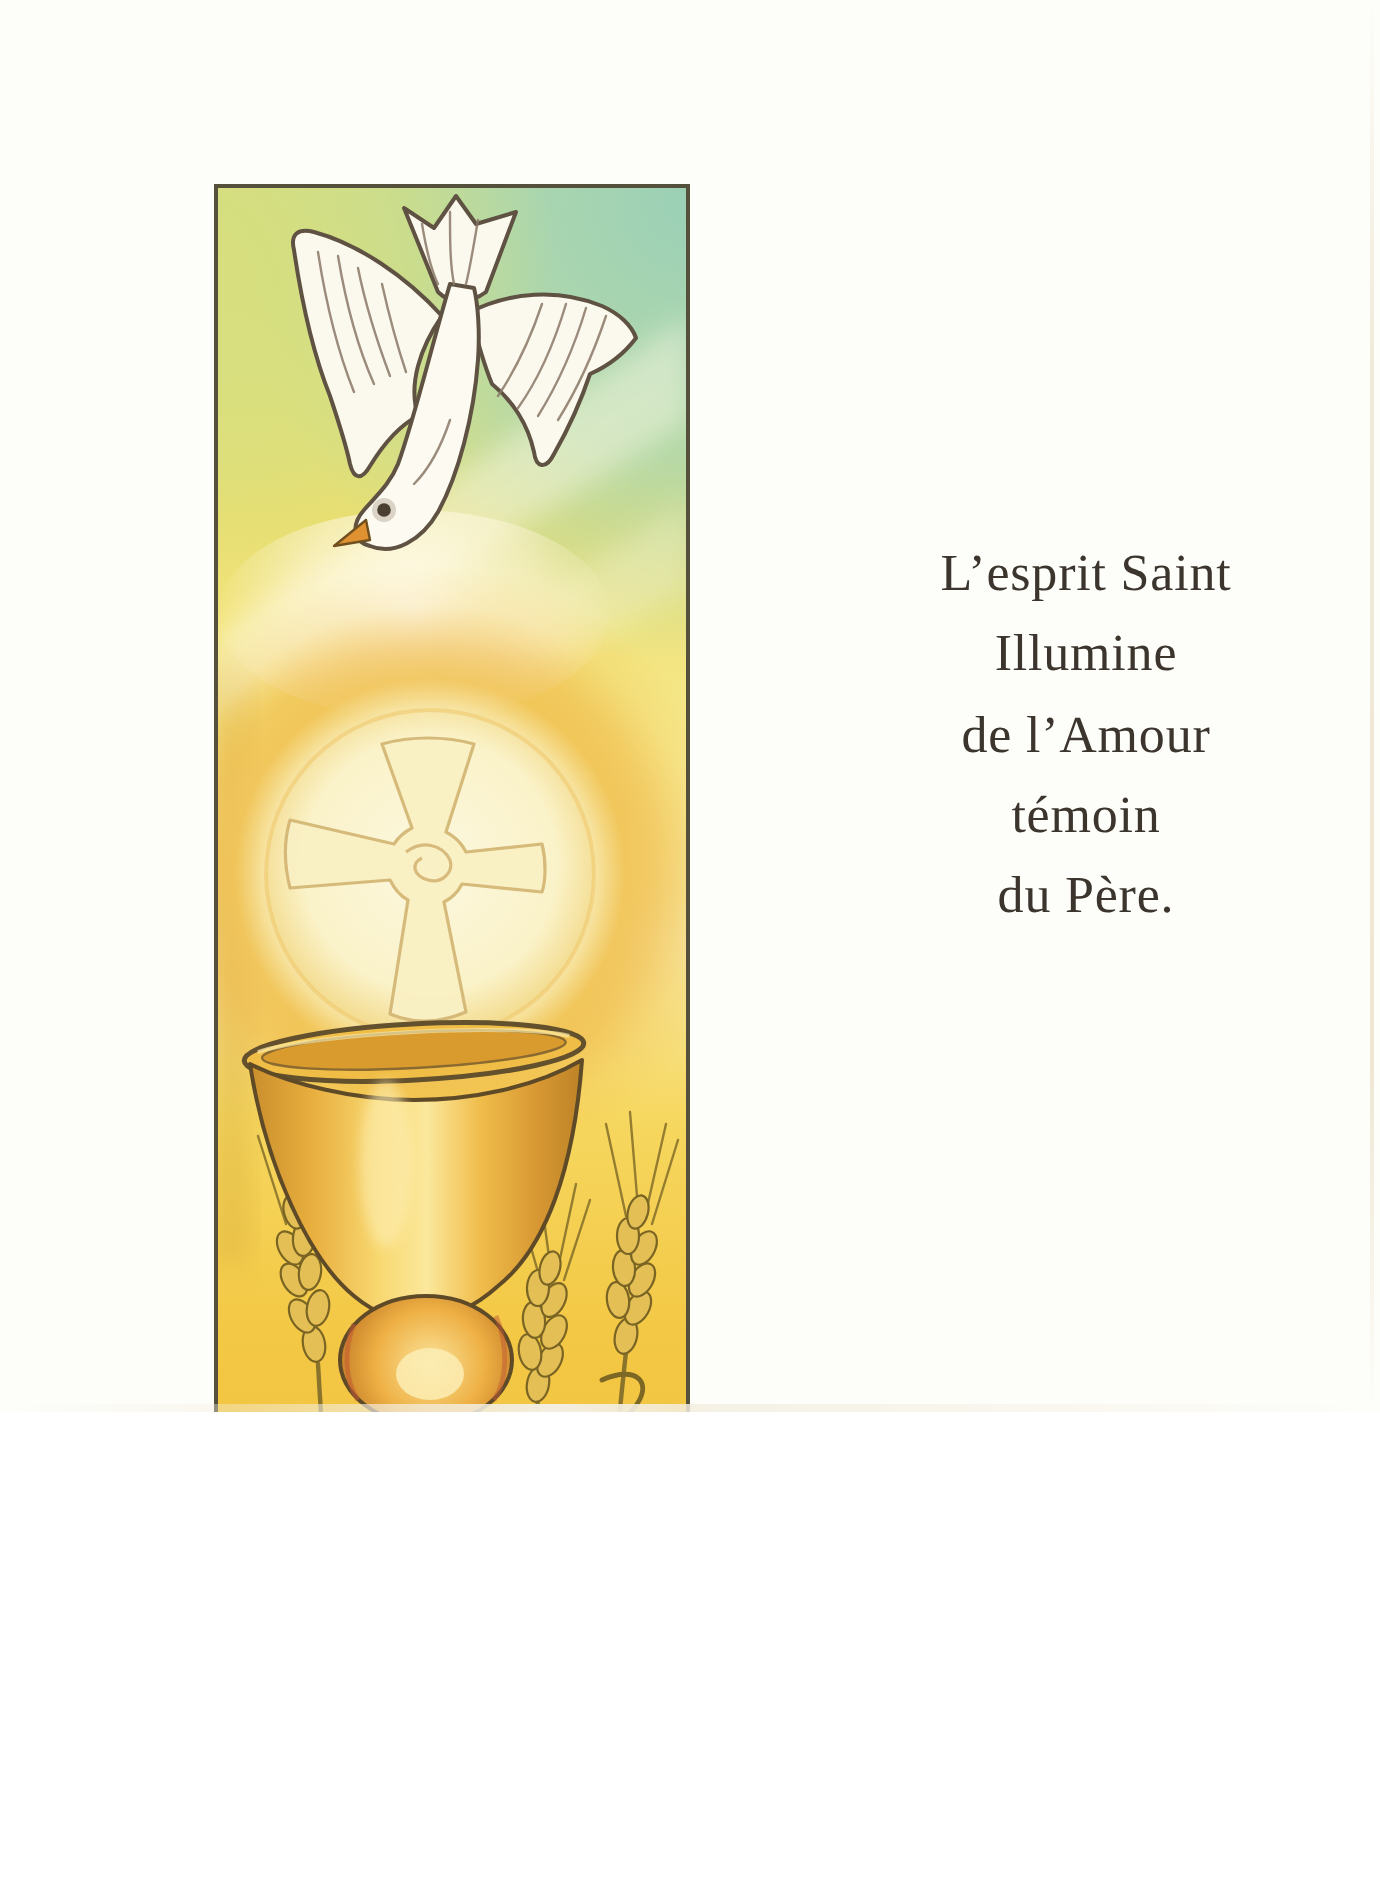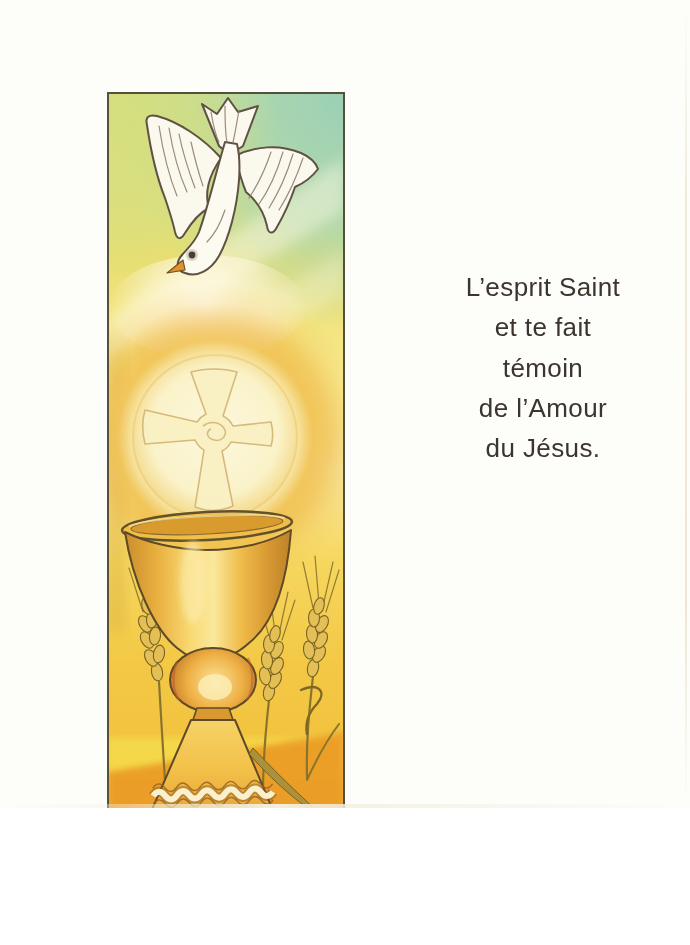--- a/index.html
+++ b/index.html
@@ -1,21 +1,21 @@
 <!DOCTYPE html>
 <html><head>
 <meta charset="utf-8">
 <style>
   html,body{margin:0;padding:0;background:#ffffff;}
   .card{
     position:relative;
-    width:690px;height:808px;
+    width:690px;height:706px;
     background:#fdfdfa;
     overflow:hidden;
-    font-family:Liberation Sans, sans-serif;
+    font-family:Liberation Serif, serif;
   }
   .artwork{
     position:absolute;left:107px;top:92px;width:238px;height:754px;
   }
   .artwork svg{display:block;width:100%;height:100%;}
   .verse{
     position:absolute;left:412px;top:267px;width:262px;
     text-align:center;
     font-size:26px;line-height:40.3px;
     letter-spacing:0.4px;
@@ -264,21 +264,21 @@
           <path d="M 100 150 C 108 142 114 130 118 118"></path>
         </g>
       </g>
 
       <rect x="1" y="1" width="236" height="752" fill="none" stroke="#55503c" stroke-width="2"></rect>
     </svg>
   </div>
 
   <div class="verse">
     <div class="line">L’esprit Saint</div>
-    <div class="line">et te fait</div>
+    <div class="line">Illumine</div>
+    <div class="line">de l’Amour</div>
     <div class="line">témoin</div>
-    <div class="line">de l’Amour</div>
-    <div class="line">du Jésus.</div>
+    <div class="line">du Père.</div>
   </div>
 
   <div class="scan-edge"></div>
   <div class="scan-bottom"></div>
 </div>
 
 </body></html>

